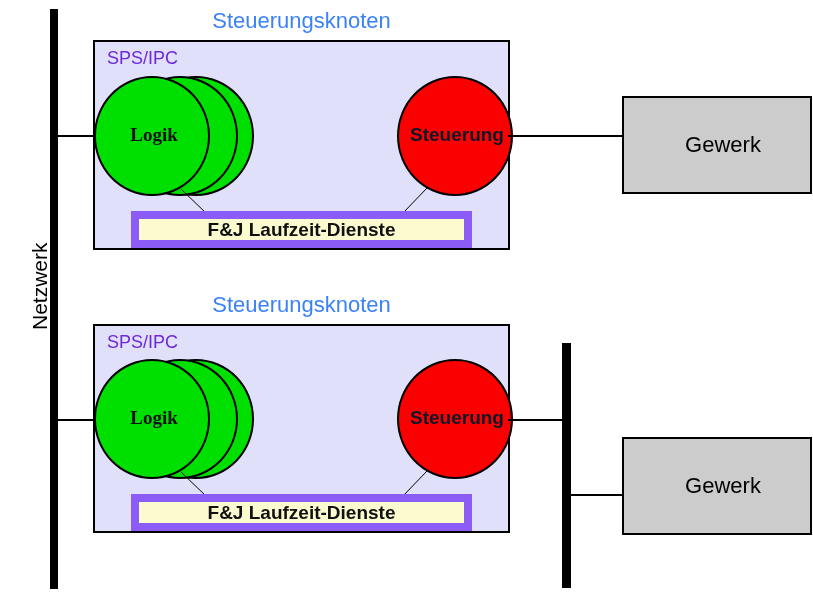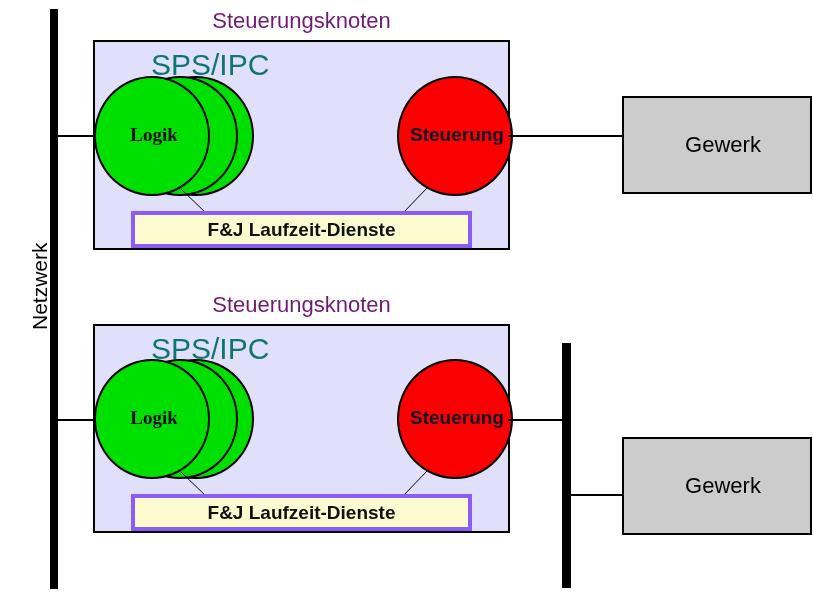--- a/index.html
+++ b/index.html
@@ -38,40 +38,39 @@
     color: #000000;
     white-space: nowrap;
     transform-origin: 0 0;
     transform: rotate(-90deg);
   }
 
   
   .node-title {
     position: absolute;
     font-size: 22px;
-    color: #701a75;
+    color: #3b82f6;
     text-align: center;
     white-space: nowrap;
   }
 
   
   .node-box {
     position: absolute;
     background: #e0e0fa;
     border: 2px solid #000000;
     box-sizing: border-box;
   }
   .node-box-label {
     position: absolute;
     left: 12px;
     top: 6px;
-    font-size: 30px;
-    color: #0f766e;
-    white-space: nowrap;
-    margin-left: 44px;
+    font-size: 18px;
+    color: #6d28d9;
+    white-space: nowrap;
   }
 
   
   .disc-stack {
     position: absolute;
     width: 160px;
     height: 120px;
   }
   .disc {
     position: absolute;
@@ -118,21 +117,21 @@
     font-size: 19px;
     font-weight: bold;
     color: #0f172a;
     white-space: nowrap;
   }
 
   
   .svc-box {
     position: absolute;
     background: #fbfbcf;
-    border: 4px solid #8b5cf6;
+    border: 8px solid #8b5cf6;
     box-sizing: border-box;
     display: flex;
     align-items: center;
     justify-content: center;
   }
   .svc-label {
     font-size: 19px;
     font-weight: bold;
     color: #111111;
     white-space: nowrap;

